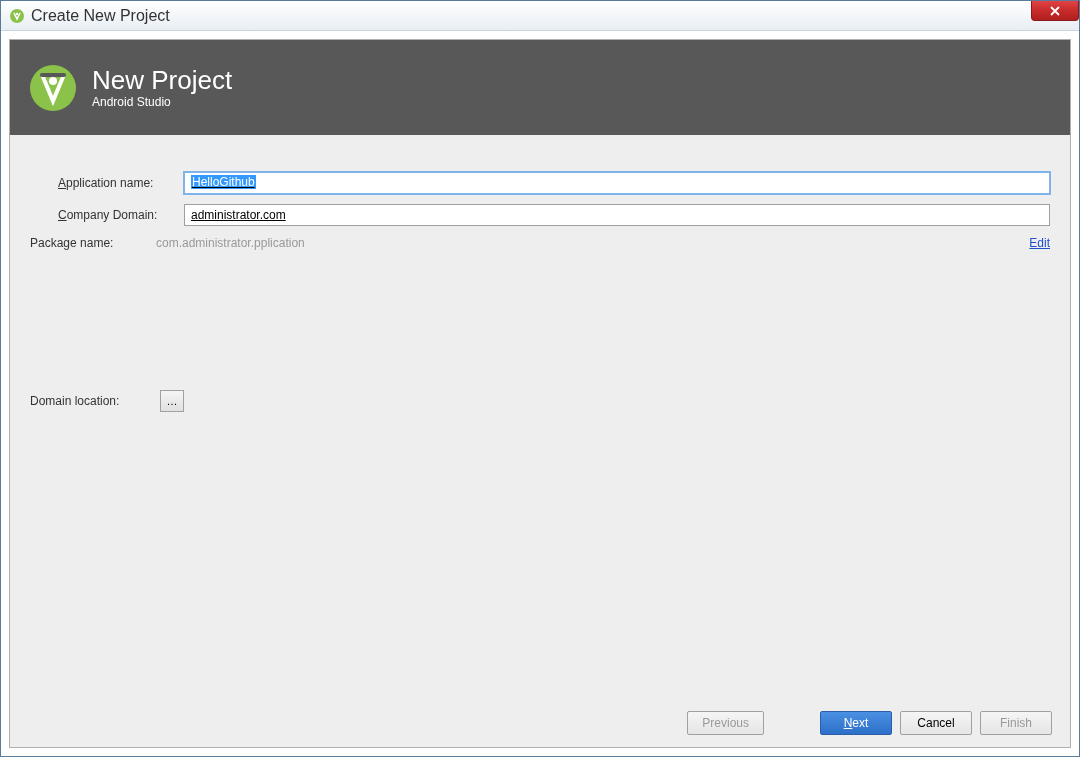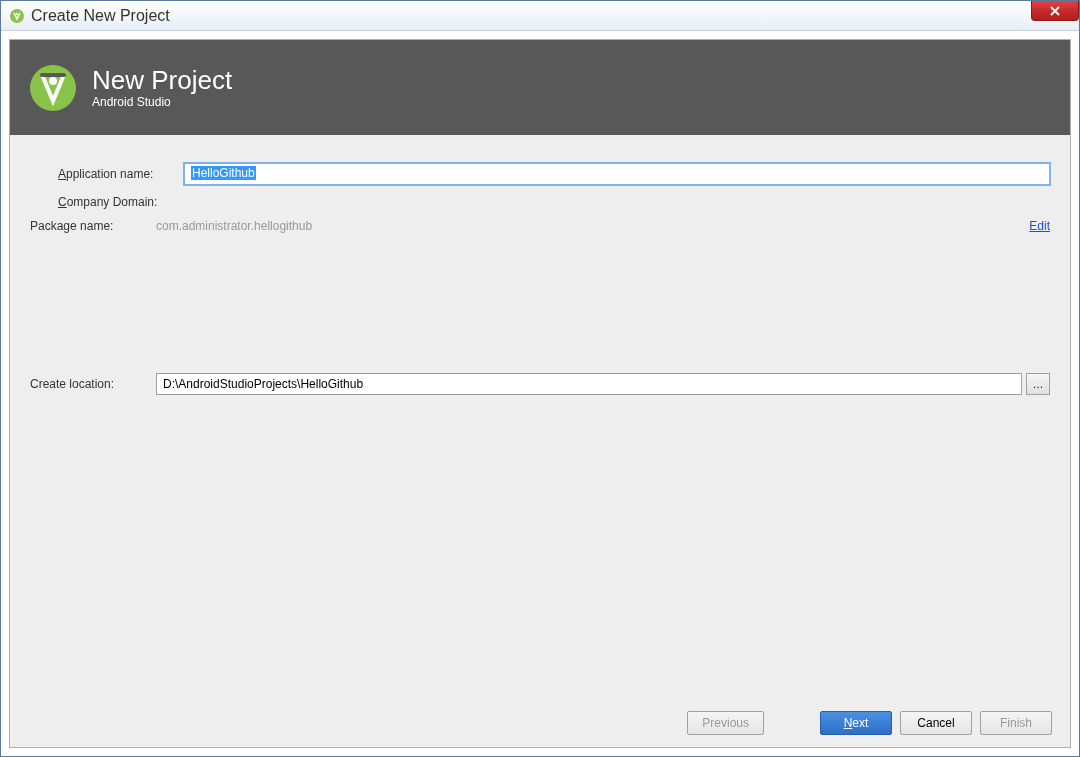--- a/index.html
+++ b/index.html
@@ -58,20 +58,21 @@
       font-weight: bold;
       cursor: pointer;
     }
     .dialog-inner {
       margin: 8px;
       border: 1px solid #b0b0b0;
       flex: 1;
       display: flex;
       flex-direction: column;
       background: #eeeeee;
+      gap: 9px;
     }
     .header-banner {
       background: #585858;
       height: 95px;
       display: flex;
       align-items: center;
       padding-left: 18px;
       gap: 14px;
     }
     .studio-icon {
@@ -120,20 +121,21 @@
       text-decoration: underline;
     }
     .text-input {
       flex: 1;
       height: 22px;
       border: 1px solid #a0a0a0;
       padding: 2px 6px;
       font-size: 12px;
       background: #fff;
       outline: none;
+      text-decoration: underline;
     }
     .text-input.focused {
       border: 1px solid #7eb4ea;
       box-shadow: 0 0 0 1px #7eb4ea;
     }
     .text-input.focused .selection {
       background: #3399ff;
       color: #fff;
       padding: 0 1px;
     }
@@ -257,31 +259,31 @@
         </div>
         <div class="text-input focused">
           <span class="selection">HelloGithub</span>
         </div>
       </div>
 
       <div class="form-row">
         <div class="form-label">
           <span class="mnemonic">C</span><span>ompany Domain:</span>
         </div>
+        <input type="text" class="text-input" value="administrator.com" style="">
       </div>
 
       <div class="package-row">
         <div class="form-label">Package name:</div>
-        <div class="readonly-value">com.administrator.hellogithub</div>
+        <div class="readonly-value">com.administrator.pplication</div>
         <span class="edit-link">Edit</span>
       </div>
 
       <div class="location-row">
-        <div class="form-label">Create location:</div>
-        <input type="text" class="text-input" value="D:\AndroidStudioProjects\HelloGithub" style="">
+        <div class="form-label">Domain location:</div>
         <button class="browse-button">…</button>
       </div>
     </div>
 
     <div class="button-bar">
       <button class="btn" disabled="">Previous</button>
       <button class="btn btn-primary">
         <span class="mnemonic">N</span><span>ext</span>
       </button>
       <button class="btn">Cancel</button>

